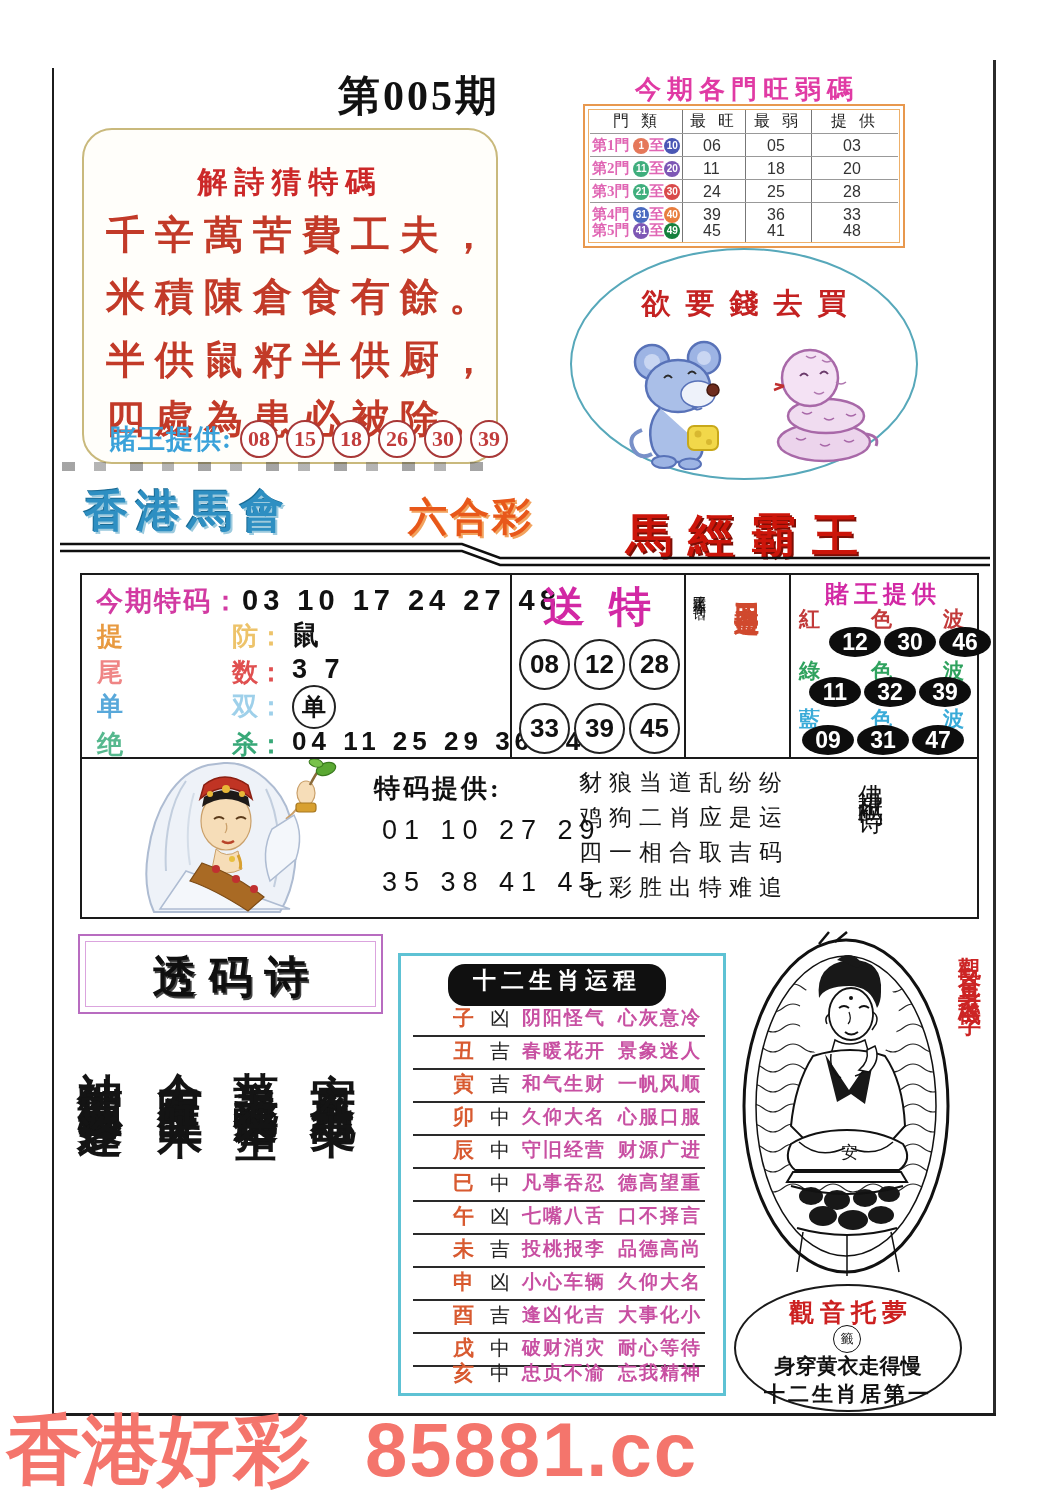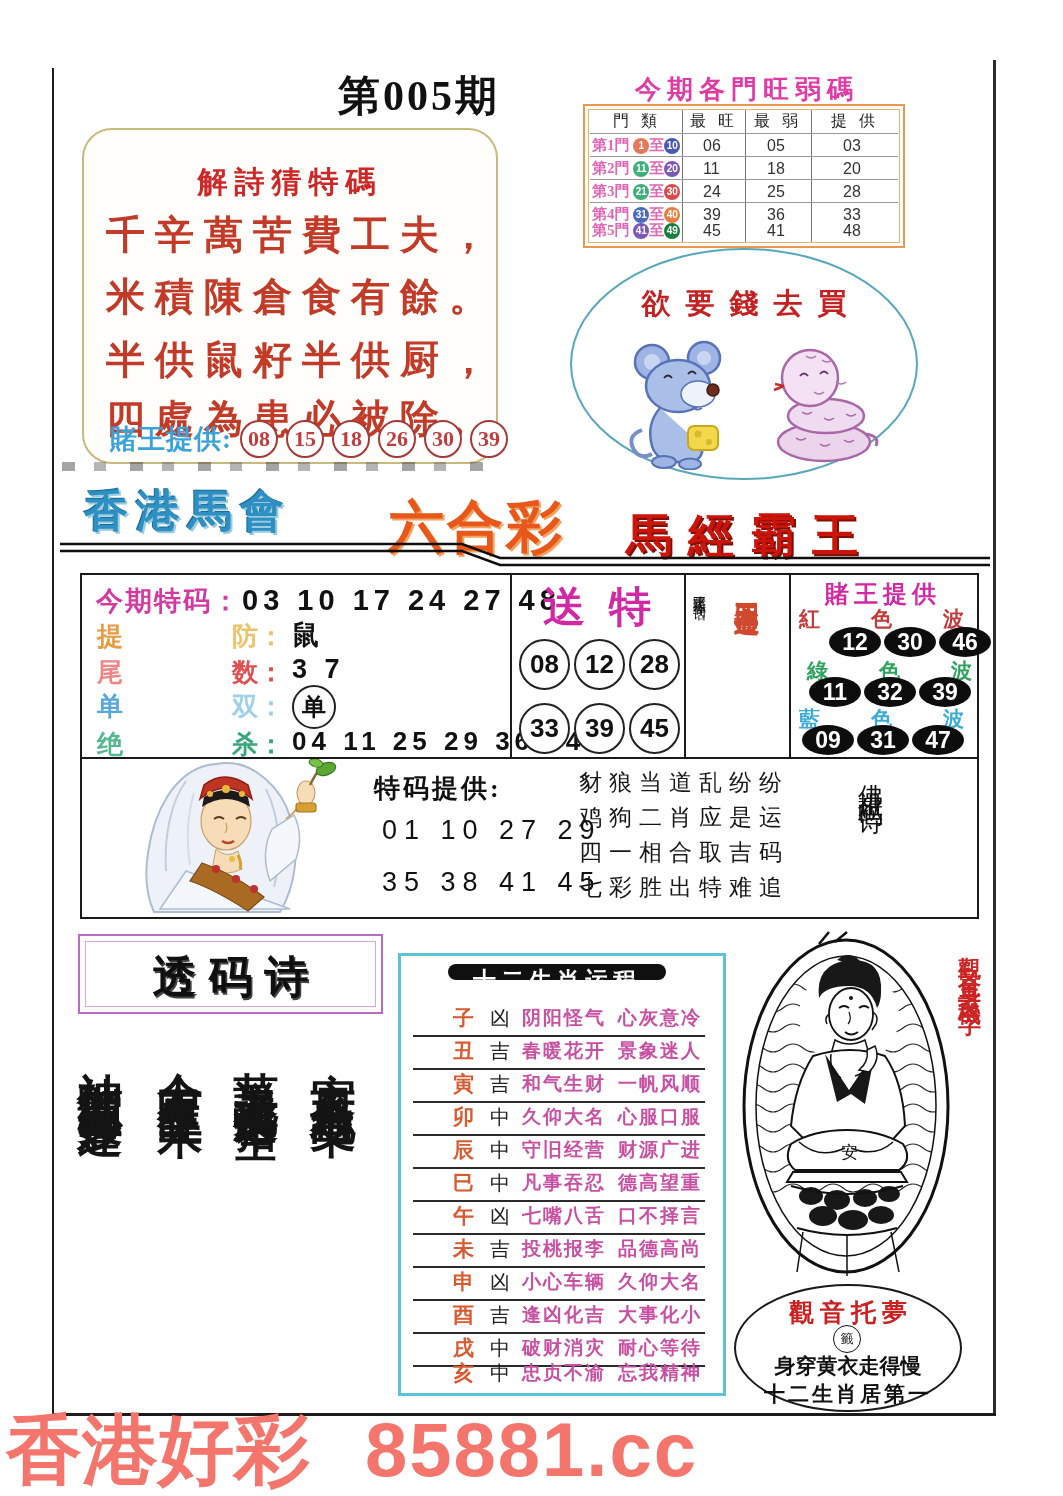--- a/index.html
+++ b/index.html
@@ -34,21 +34,21 @@
   .gate{position:absolute;left:7px;font-size:15px;font-weight:bold;color:#e066b4;white-space:nowrap;}
   .badge{display:inline-block;width:16px;height:16px;line-height:16px;border-radius:50%;color:#fff;
          font-size:10px;font-weight:bold;text-align:center;vertical-align:1px;font-family:"Liberation Sans",sans-serif;}
   .st-num{position:absolute;font-size:16px;color:#333;font-family:"Liberation Sans",sans-serif;}
   
   .wish{left:570px;top:248px;width:344px;height:228px;border:2px solid #57a8ba;border-radius:50%;background:#fff;}
   .wish-text{position:absolute;left:0;top:34px;width:100%;text-align:center;font-size:29px;font-weight:bold;color:#c42222;letter-spacing:15px;text-indent:15px;}
   
   .club{left:84px;top:482px;font-size:44px;font-weight:bold;color:#2e8fc2;letter-spacing:8px;
         text-shadow:2px 2px 0 #9ccade,-1px -1px 0 #196a94;}
-  .lottery{left:388px;top:490px;font-size:56px;font-weight:bold;color:#e8581a;letter-spacing:3px;
+  .lottery{left:408px;top:490px;font-size:39px;font-weight:bold;color:#e8581a;letter-spacing:3px;
            text-shadow:2px 2px 0 #f2a35e;}
   .brand{left:626px;top:505px;font-size:46px;font-weight:900;color:#cc150a;letter-spacing:16px;
          font-family:"Liberation Sans",sans-serif;text-shadow:2px 2px 0 #7e0f06;}
   
   .panel{left:80px;top:573px;width:895px;height:342px;border:2.5px solid #1a1a1a;background:#fff;}
   .pv{position:absolute;top:0;width:1.5px;height:183px;background:#1a1a1a;}
   .ph{position:absolute;left:0;top:182px;width:100%;height:2px;background:#1a1a1a;}
   .lblA{position:absolute;font-size:26px;font-weight:bold;}
   .valA{position:absolute;font-size:27px;font-weight:bold;color:#111;letter-spacing:5px;white-space:nowrap;font-family:"Liberation Sans",sans-serif;}
   .tema-label{position:absolute;left:14px;top:8px;font-size:27px;font-weight:bold;color:#d23aa2;letter-spacing:2px;}
@@ -70,21 +70,21 @@
   .bpoem-line{position:absolute;left:497px;font-size:23px;color:#161616;letter-spacing:7px;white-space:nowrap;}
   .bpoem-side{position:absolute;left:772px;top:192px;font-size:25px;color:#111;letter-spacing:6px;height:150px;}
   
   .touma-box{left:78px;top:934px;width:301px;height:76px;border:2px solid #b86cc0;background:#fff;
              box-shadow:inset 0 0 0 5px #fff, inset 0 0 0 6px #dba4de;}
   .touma-title{position:absolute;left:0;top:12px;width:100%;text-align:center;font-size:44px;font-weight:800;color:#0f0f0f;
                letter-spacing:12px;text-indent:12px;text-shadow:1.5px 1.5px 0 #444;}
   .callig{position:absolute;font-size:45px;font-weight:600;color:#141414;letter-spacing:7px;height:380px;}
   
   .zodiac{left:398px;top:953px;width:322px;height:437px;border:3px solid #5ec2d4;background:#fff;}
-  .z-pill{position:absolute;left:47px;top:8px;width:218px;height:16px;line-height:33px;background:#101010;border-radius:17px;
+  .z-pill{position:absolute;left:47px;top:8px;width:218px;height:42px;line-height:33px;background:#101010;border-radius:17px;
           color:#fff;text-align:center;font-size:23px;font-weight:bold;letter-spacing:5px;}
   .zrow{position:absolute;left:0;width:100%;height:33px;line-height:30px;}
   .zrow .zz{position:absolute;left:52px;font-size:21px;font-weight:bold;color:#d85a30;}
   .zrow .zl{position:absolute;left:89px;font-size:20px;color:#222;}
   .zrow .zp1{position:absolute;left:121px;font-size:19px;font-weight:bold;color:#c850a2;letter-spacing:2px;}
   .zrow .zp2{position:absolute;left:217px;font-size:19px;font-weight:bold;color:#c850a2;letter-spacing:2px;}
   .zsep{position:absolute;left:12px;width:292px;height:1.5px;background:#2a2a2a;}
   
   .gy-side{left:954px;top:938px;font-size:23px;font-weight:bold;color:#cc2424;letter-spacing:9px;height:260px;}
   .dream{left:734px;top:1284px;width:224px;height:124px;border:2.5px solid #1a1a1a;border-radius:50%;background:#fff;z-index:4;}
@@ -260,21 +260,21 @@
       <div class="note-small vert">賭王送你一句话</div>
       <div class="note-big vert">三三四四盡逍遥</div>
     </div>
 
     <div class="abs" style="left:707px;top:0;width:188px;height:183px">
       <div class="waves-title">賭王提供</div>
       <div class="wave-label" style="top: 30px; color: rgb(194, 58, 58);">紅色波</div>
       <div class="oval-row" style="left:40px;top:52px">
         <span class="oval-num">12</span><span class="oval-num">30</span><span class="oval-num">46</span>
       </div>
-      <div class="wave-label" style="top: 82px; color: rgb(47, 162, 94); margin-left: 8px;">綠色波</div>
+      <div class="wave-label" style="top: 82px; color: rgb(47, 162, 94);">綠色波</div>
       <div class="oval-row" style="left:20px;top:102px">
         <span class="oval-num">11</span><span class="oval-num">32</span><span class="oval-num">39</span>
       </div>
       <div class="wave-label" style="top: 130px; color: rgb(58, 171, 216);">藍色波</div>
       <div class="oval-row" style="left:13px;top:150px">
         <span class="oval-num">09</span><span class="oval-num">31</span><span class="oval-num">47</span>
       </div>
     </div>
 
     <div class="abs" style="left:0;top:184px;width:895px;height:156px">

